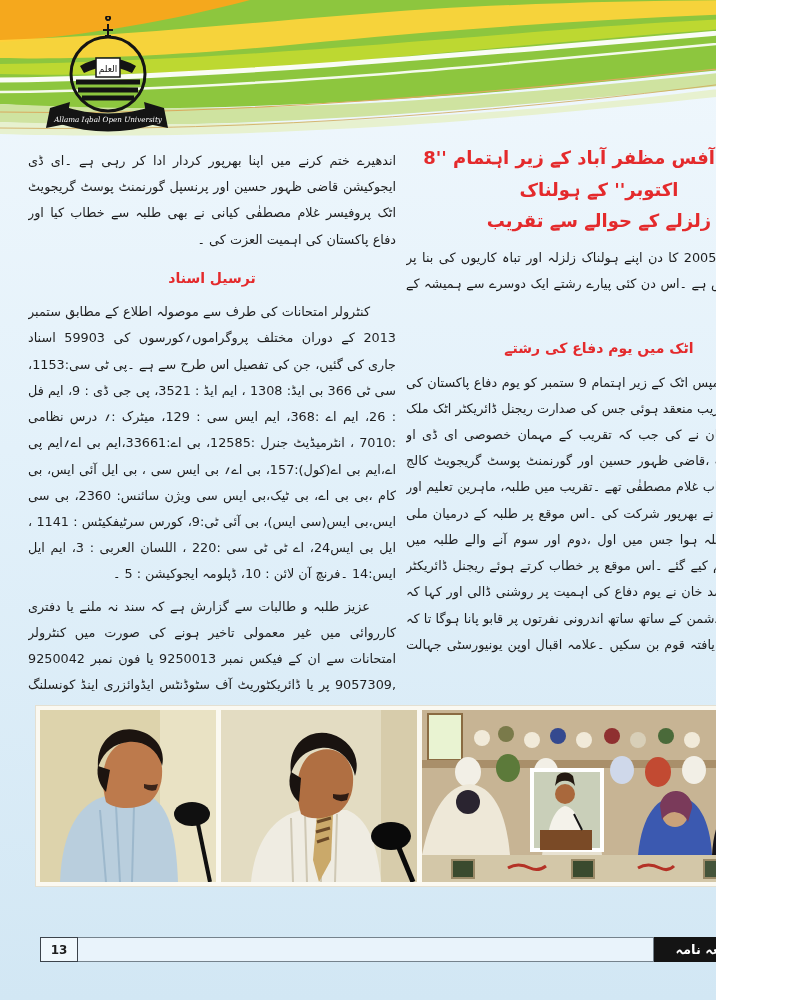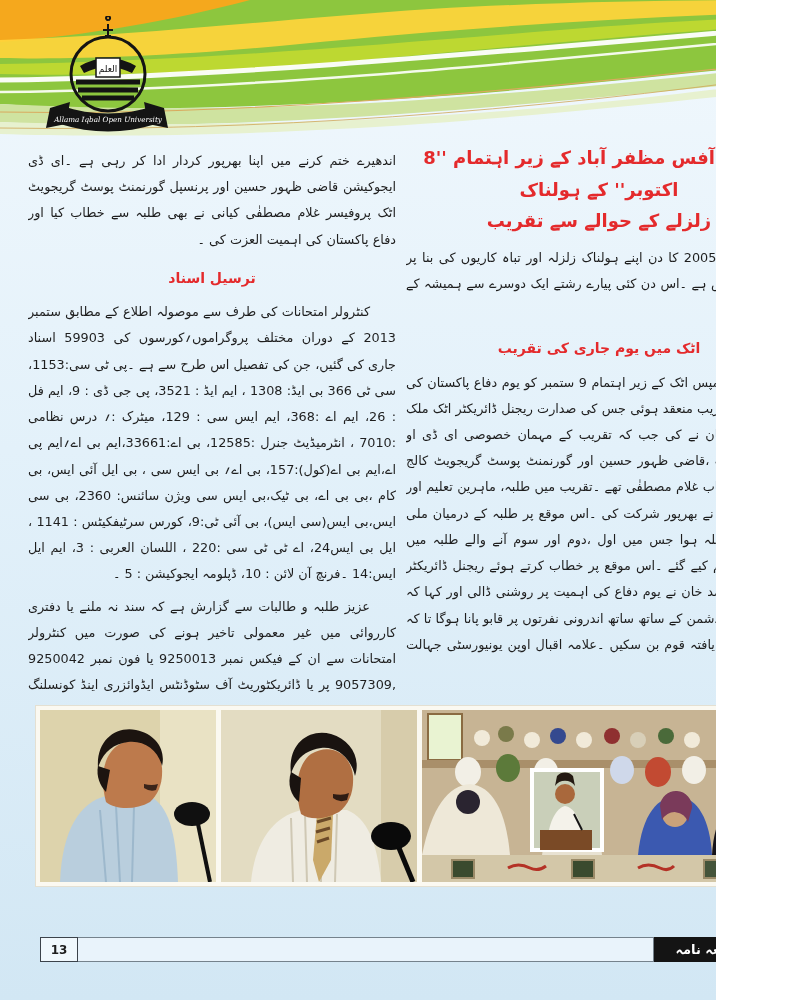--- a/index.html
+++ b/index.html
@@ -65,21 +65,21 @@
       <text x="76" y="106" font-size="7.2" text-anchor="middle" fill="#ffffff" font-family="DejaVu Serif, serif" font-style="italic">Allama Iqbal Open University</text>
     </svg>
   </div>
 
   <div class="col col-right">
     <div class="red-head head-lg">
       <div>ریجنل آفس مظفر آباد کے زیر اہتمام ''8 اکتوبر'' کے ہولناک</div>
       <div>زلزلے کے حوالے سے تقریب</div>
     </div>
     <p class="para indent">8 اکتوبر 2005 کا دن اپنے ہولناک زلزلہ اور تباہ کاریوں کی بنا پر ناقابل فراموش ہے ۔اس دن کئی پیارے رشتے ایک دوسرے سے ہمیشہ کے لیے بچھڑ گئے ۔</p>
-    <div class="red-head head-md">اٹک میں یوم جاری کی تقریب</div>
+    <div class="red-head head-md">اٹک میں یوم دفاع کی رشتے</div>
     <p class="para indent">ریجنل کیمپس اٹک کے زیر اہتمام 9 ستمبر کو یوم دفاع پاکستان کی ایک شاندار تقریب منعقد ہوئی جس کی صدارت ریجنل ڈائریکٹر اٹک ملک توقیر احمد خان نے کی جب کہ تقریب کے مہمان خصوصی ای ڈی او ایجوکیشن اٹک ،قاضی ظہور حسین اور گورنمنٹ پوسٹ گریجویٹ کالج کے پرنسپل جناب غلام مصطفٰی تھے ۔تقریب میں طلبہ، ماہرین تعلیم اور معززین علاقہ نے بھرپور شرکت کی ۔اس موقع پر طلبہ کے درمیان ملی نغموں کا مقابلہ ہوا جس میں اول ،دوم اور سوم آنے والے طلبہ میں انعامات تقسیم کیے گئے ۔اس موقع پر خطاب کرتے ہوئے ریجنل ڈائریکٹر ملک توقیر احمد خان نے یوم دفاع کی اہمیت پر روشنی ڈالی اور کہا کہ ہمیں بیرونی دشمن کے ساتھ ساتھ اندرونی نفرتوں پر قابو پانا ہوگا تا کہ ہم ایک ترقی یافتہ قوم بن سکیں ۔علامہ اقبال اوپن یونیورسٹی جہالت کے</p>
   </div>
 
   <div class="col col-left">
     <p class="para">اندھیرے ختم کرنے میں اپنا بھرپور کردار ادا کر رہی ہے ۔ای ڈی ایجوکیشن قاضی ظہور حسین اور پرنسپل گورنمنٹ پوسٹ گریجویٹ اٹک پروفیسر غلام مصطفٰی کیانی نے بھی طلبہ سے خطاب کیا اور دفاع پاکستان کی اہمیت العزت کی ۔</p>
     <div class="red-head head-md">ترسیل اسناد</div>
     <p class="para indent">کنٹرولر امتحانات کی طرف سے موصولہ اطلاع کے مطابق ستمبر 2013 کے دوران مختلف پروگراموں؍کورسوں کی 59903 اسناد جاری کی گئیں، جن کی تفصیل اس طرح سے ہے ۔پی ٹی سی:1153، سی ٹی 366 بی ایڈ: 1308 ، ایم ایڈ : 3521، پی جی ڈی : 9، ایم فل : 26، ایم اے :368، ایم ایس سی : 129، میٹرک :؍ درس نظامی :7010 ، انٹرمیڈیٹ جنرل :12585، بی اے:33661،ایم بی اے؍ایم پی اے،ایم بی اے(کول):157، بی اے؍ بی ایس سی ، بی ایل آئی ایس، بی کام ،بی بی اے، بی ٹیک،بی ایس سی ویژن سائنس: 2360، بی سی ایس،بی ایس(سی ایس)، بی آئی ٹی:9، کورس سرٹیفکیٹس : 1141 ، ایل بی ایس24، اے ٹی ٹی سی :220 ، اللسان العربی : 3، ایم ایل ایس:14 ۔فرنچ آن لائن : 10، ڈپلومہ ایجوکیشن : 5 ۔</p>
     <p class="para indent">عزیز طلبہ و طالبات سے گزارش ہے کہ سند نہ ملنے یا دفتری کارروائی میں غیر معمولی تاخیر ہونے کی صورت میں کنٹرولر امتحانات سے ان کے فیکس نمبر 9250013 یا فون نمبر 9250042 ,9057309 پر یا ڈائریکٹوریٹ آف سٹوڈنٹس ایڈوائزری اینڈ کونسلنگ سے فیکس نمبر 051-925017 اور فون نمبر 051-905715 پر رابطہ کریں ۔</p>
   </div>
 

